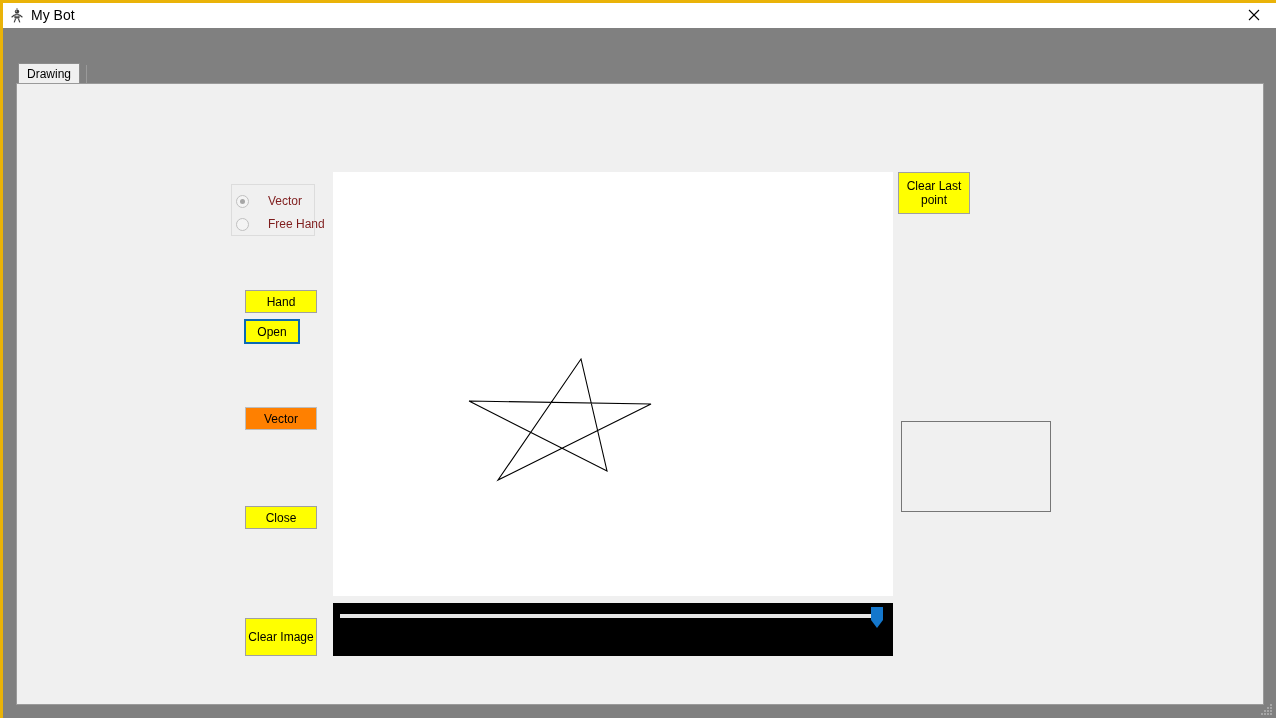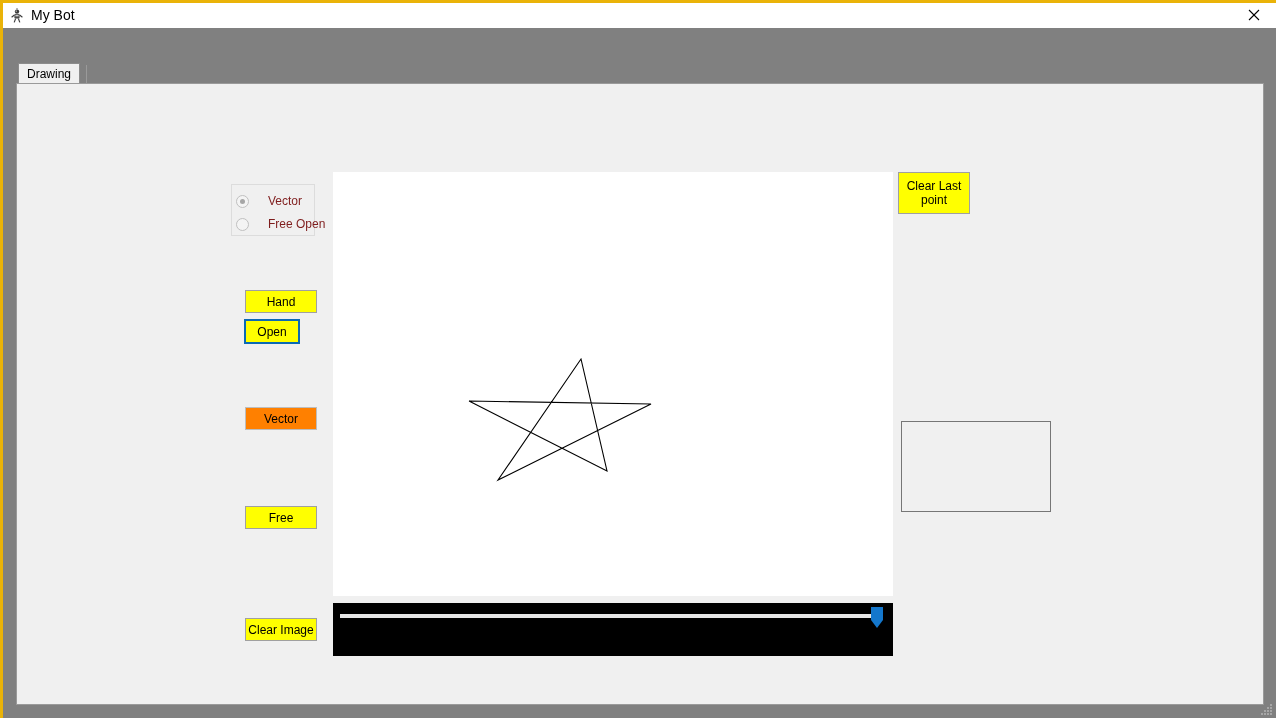--- a/index.html
+++ b/index.html
@@ -202,21 +202,21 @@
     border: 1px solid #bdbdbd;
   }
   #btn-draw {
     left: 228px; top: 422px;
     width: 72px; height: 23px;
     background: #ffff00;
     border: 1px solid #a0a0a0;
   }
   #btn-clear-image {
     left: 228px; top: 534px;
-    width: 72px; height: 23px;
+    width: 72px; height: 38px;
     background: #ffff00;
     border: 1px solid #a0a0a0;
   }
   #btn-clear-last-point {
     left: 881px; top: 88px;
     width: 72px; height: 42px;
     background: #ffff00;
     border: 1px solid #a0a0a0;
     flex-direction: column;
   }
@@ -310,32 +310,32 @@
 
       <div id="tab-page">
 
         <div id="mode-groupbox">
           <div class="radio-row" id="radio-vector">
             <span class="radio-mark checked"></span>
             <span class="radio-label">Vector</span>
           </div>
           <div class="radio-row" id="radio-freehand">
             <span class="radio-mark"></span>
-            <span class="radio-label">Free Open</span>
+            <span class="radio-label">Free Hand</span>
           </div>
         </div>
 
         <div class="flat-button" id="btn-save">Hand</div>
 
         <div id="btn-open-focus">
           <div id="btn-open">Open</div>
         </div>
 
         <div class="flat-button" id="btn-close">Vector</div>
-        <div class="flat-button" id="btn-draw">Free</div>
+        <div class="flat-button" id="btn-draw">Close</div>
         <div class="flat-button" id="btn-clear-image">Clear Image</div>
 
         <div class="flat-button" id="btn-clear-last-point">
           <span>Clear Last</span>
           <span>point</span>
         </div>
 
         <div id="drawing-canvas">
           <svg width="560" height="424" viewBox="316 88 560 424">
             <polyline id="star-shape" fill="none" stroke="#000000" stroke-width="1.1" points="452,317 634,320 481,396 564,275 590,387 452,317"></polyline>

